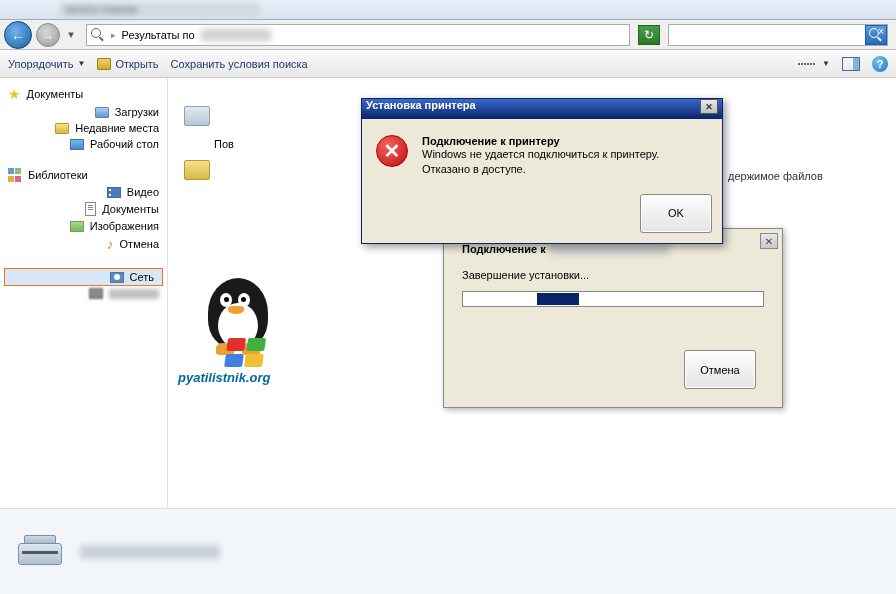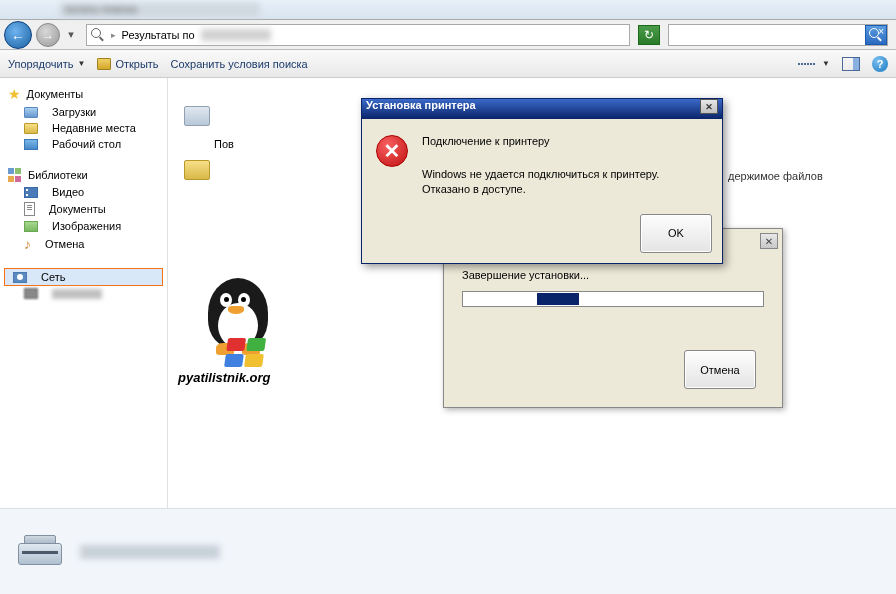--- a/index.html
+++ b/index.html
@@ -39,21 +39,21 @@
     .preview-pane-icon::after { content: ""; position: absolute; right: 0; top: 0; bottom: 0; width: 6px; background: #8ab0e0; }
     .help-icon { width: 16px; height: 16px; border-radius: 50%; background: radial-gradient(circle at 35% 30%, #7ac0f0, #1a7ac0); color: #fff; display: flex; align-items: center; justify-content: center; font-size: 11px; font-weight: bold; }
 
     
     .main { display: flex; height: 430px; }
 
     
     .sidebar { width: 168px; background: #fff; border-right: 1px solid #e0e0e0; padding: 6px 0; }
     .side-group { margin-bottom: 14px; }
     .side-header { display: flex; align-items: center; gap: 6px; padding: 2px 8px; }
-    .side-item { display: flex; align-items: center; gap: 14px; padding: 2px 8px 2px 24px; }
+    .side-item { display: flex; align-items: center; gap: 6px; padding: 2px 8px 2px 24px; justify-content: flex-end; }
     .side-item.selected { background: #d8e8f8; border: 1px solid #f97316; border-radius: 0; margin: 0 4px; padding-left: 20px; }
     .star-icon { color: #f0c030; font-size: 14px; }
     .folder-ic { width: 14px; height: 11px; background: linear-gradient(#f8e088, #d8b848); border: 1px solid #b89828; border-radius: 1px; }
     .folder-ic.blue { background: linear-gradient(#a8d0f0, #6898d0); border-color: #5888c0; }
     .desktop-ic { width: 14px; height: 11px; background: linear-gradient(#7ab8e8, #4888c8); border: 1px solid #3878b8; }
     .lib-ic { width: 14px; height: 14px; display: flex; flex-wrap: wrap; gap:1px; }
     .lib-ic span { width: 6px; height: 6px; }
     .lib-ic span:nth-child(1){background:#6a9ad0;} .lib-ic span:nth-child(2){background:#8ac070;} .lib-ic span:nth-child(3){background:#e8a850;} .lib-ic span:nth-child(4){background:#d06a9a;}
     .vid-ic { width: 14px; height: 11px; background: #4a7ab8; border: 1px solid #3a6aa8; position: relative; }
     .vid-ic::before, .vid-ic::after { content:""; position:absolute; left:1px; width:2px; height:2px; background:#fff; } .vid-ic::before{top:1px;} .vid-ic::after{bottom:1px;}
@@ -74,42 +74,42 @@
     .penguin-area { position: absolute; left: 10px; top: 200px; width: 120px; height: 120px; }
     .penguin-body { position: absolute; left: 30px; top: 0; width: 60px; height: 70px; background: #1a1a1a; border-radius: 50% 50% 40% 40%; }
     .penguin-belly { position: absolute; left: 40px; top: 25px; width: 40px; height: 45px; background: #fff; border-radius: 50%; }
     .penguin-eye { position: absolute; top: 15px; width: 12px; height: 14px; background: #fff; border-radius: 50%; } .penguin-eye.l{left:42px;} .penguin-eye.r{left:60px;}
     .penguin-pupil { position:absolute; top:19px; width:5px;height:5px;background:#000;border-radius:50%;} .penguin-pupil.l{left:46px;} .penguin-pupil.r{left:63px;}
     .penguin-beak { position: absolute; left: 50px; top: 28px; width: 16px; height: 8px; background: #f0a030; border-radius: 30% 30% 50% 50%; }
     .penguin-feet { position: absolute; left: 38px; top: 65px; width: 44px; height: 12px; display:flex; gap:8px;} .penguin-feet span{width:18px;height:12px;background:#f0a030;border-radius:40% 40% 20% 20%;}
     .win-flag { position: absolute; left: 48px; top: 60px; width: 40px; height: 30px; display: flex; flex-wrap: wrap; gap: 2px; transform: skewX(-8deg); }
     .win-flag span { width: 18px; height: 13px; border-radius: 2px; }
     .win-flag span:nth-child(1){background:#e03030;} .win-flag span:nth-child(2){background:#40b040;} .win-flag span:nth-child(3){background:#4080e0;} .win-flag span:nth-child(4){background:#f0c030;}
-    .watermark-text { position: absolute; left: 0; top: 92px; font-size: 13px; color: #000000; font-style: italic; font-weight: bold; }
+    .watermark-text { position: absolute; left: 0; top: 92px; font-size: 13px; color: #0369a1; font-style: italic; font-weight: bold; }
 
     
     .dialog-progress { position: absolute; left: 275px; top: 150px; width: 340px; background: #ece9d8; border: 1px solid #888; box-shadow: 2px 2px 6px rgba(0,0,0,.3); }
     .dlg-close-neutral { width: 18px; height: 16px; background: linear-gradient(#e8e8e8,#c8c8c8); border: 1px solid #888; color: #444; font-size: 10px; display: flex; align-items: center; justify-content: center; position:absolute; right:4px; top:4px;}
     .dlg-body { padding: 14px 18px 14px 18px; }
     .dlg-connect-line { display: flex; align-items: center; gap: 4px; font-weight: bold; margin-bottom: 14px; }
     .dlg-blur-target { width: 120px; height: 12px; background: #c8c8c8; filter: blur(3px); }
     .dlg-status { color: #000; margin-bottom: 10px; }
     .progress-track { height: 16px; background: #fff; border: 1px solid #888; position: relative; margin-bottom: 18px; }
     .progress-chunk { position: absolute; left: 74px; top: 1px; bottom: 1px; width: 42px; background: #0a246a; }
     .dlg-btn-row { display: flex; justify-content: flex-end; padding: 0 8px 4px 0; margin-top: 43px; }
     .dlg-btn { min-width: 72px; height: 39px; background: linear-gradient(#fdfdfd,#e4e4e4); border: 1px solid #888; border-radius: 3px; display: flex; align-items: center; justify-content: center; box-shadow: inset 0 0 0 1px #fff; }
 
     
     .dialog-error { position: absolute; left: 193px; top: 20px; width: 362px; background: #ece9d8; border: 1px solid #0a246a; box-shadow: 3px 3px 8px rgba(0,0,0,.4); }
     .dlg-title { height: 20px; background: linear-gradient(#3a6ac8, #0a246a); color: #fff; display: flex; align-items: flex-start; padding: 0 4px; font-weight: bold; justify-content: space-between; }
     .dlg-title-close { width: 18px; height: 15px; background: linear-gradient(#e8e8e8,#c0c0c0); border: 1px solid #555; color: #333; font-size: 9px; display: flex; align-items: center; justify-content: center; }
     .dlg-err-body { padding: 16px 14px 10px 14px; display: flex; gap: 14px; }
     .err-icon { width: 32px; height: 32px; border-radius: 50%; background: radial-gradient(circle at 35% 30%, #f86060, #c01010); display: flex; align-items: center; justify-content: center; color: #fff; font-size: 20px; font-weight: bold; flex-shrink: 0; border: 1px solid #a00; }
     .err-text-col { flex: 1; }
-    .err-heading { font-weight: normal; margin-bottom: 20px; }
+    .err-heading { font-weight: bold; margin-bottom: 0; }
     .err-msg { line-height: 1.4; }
     .dlg-err-btns { display: flex; justify-content: flex-end; padding: 6px 10px 10px 10px; }
 
     
     .details-pane { height: 86px; background: #f2f6fb; border-top: 1px solid #d8e0e8; display: flex; align-items: center; gap: 14px; padding: 0 14px; }
     .printer-big { width: 52px; height: 38px; position: relative; }
     .printer-big-body { position: absolute; left: 4px; top: 10px; width: 44px; height: 22px; background: linear-gradient(#e0e8f0,#b0c0d0); border: 1px solid #8090a0; border-radius: 3px; }
     .printer-big-top { position: absolute; left: 10px; top: 2px; width: 32px; height: 10px; background: linear-gradient(#d0d8e0,#a8b8c8); border: 1px solid #8090a0; border-radius: 2px 2px 0 0;}
     .printer-big-slot { position: absolute; left: 8px; top: 18px; width: 36px; height: 3px; background: #4a5a6a; }
     .details-label-blur { width: 140px; height: 14px; background: #c8d0d8; filter: blur(3px); }

